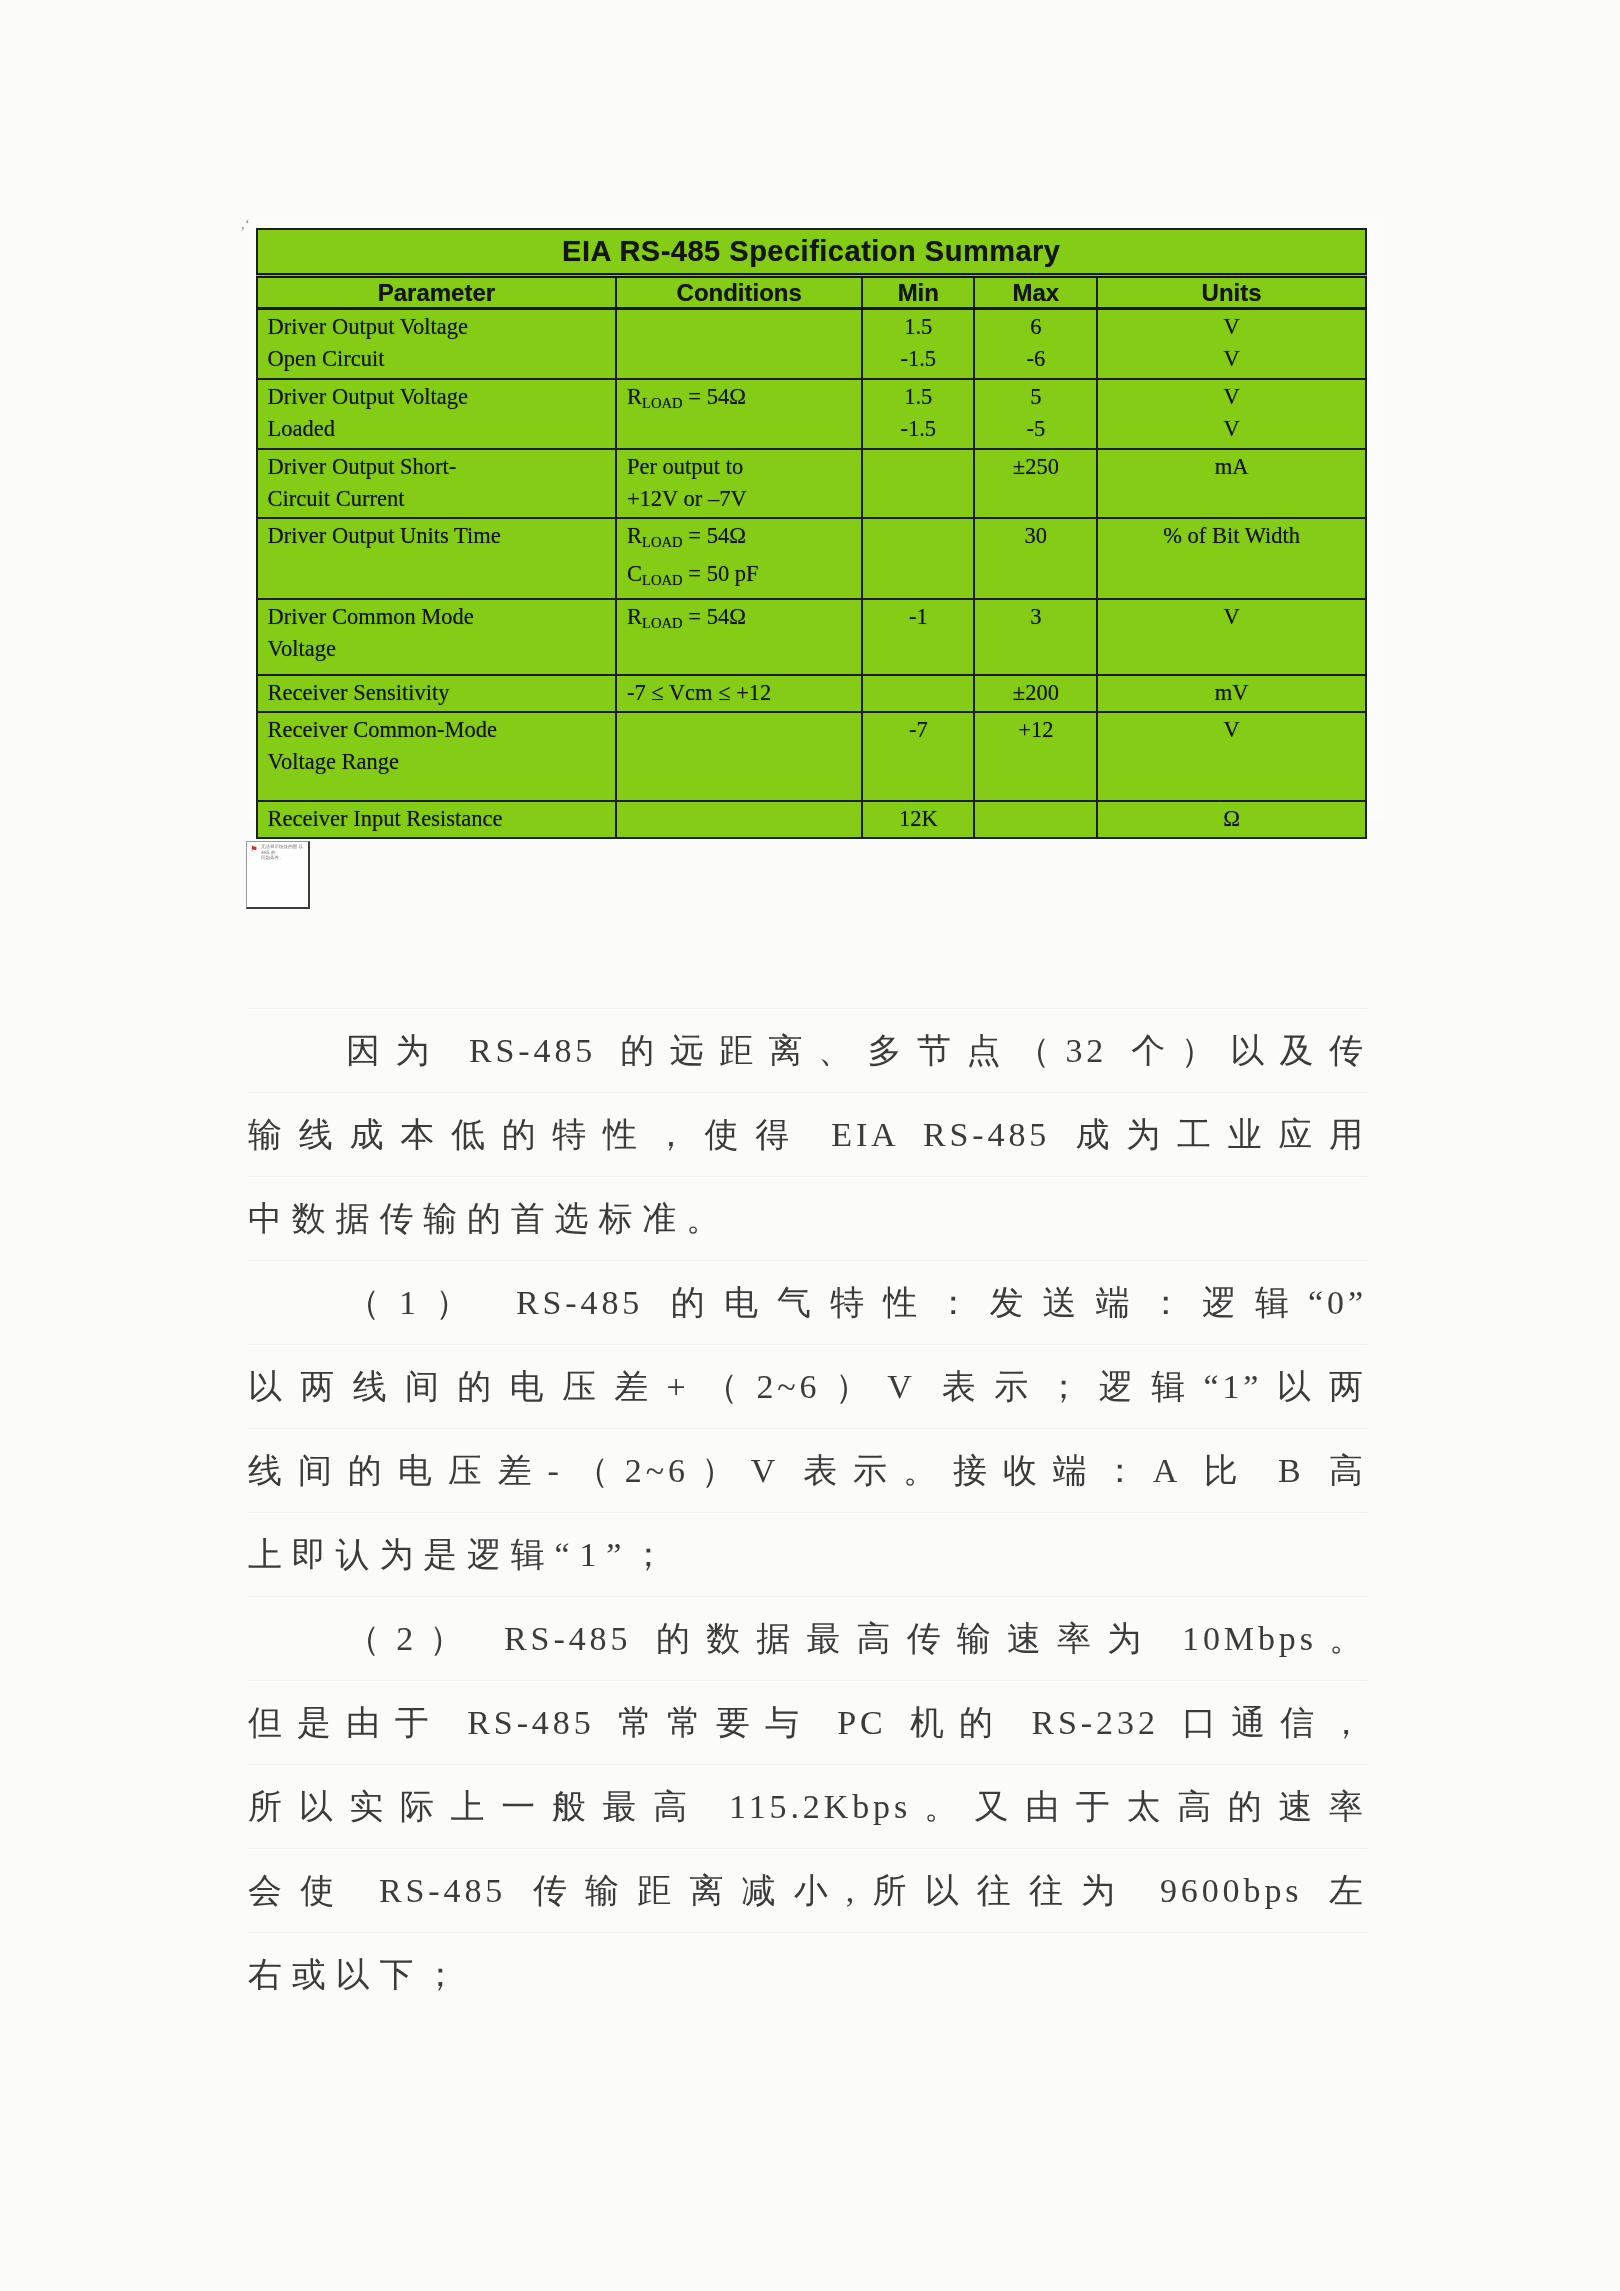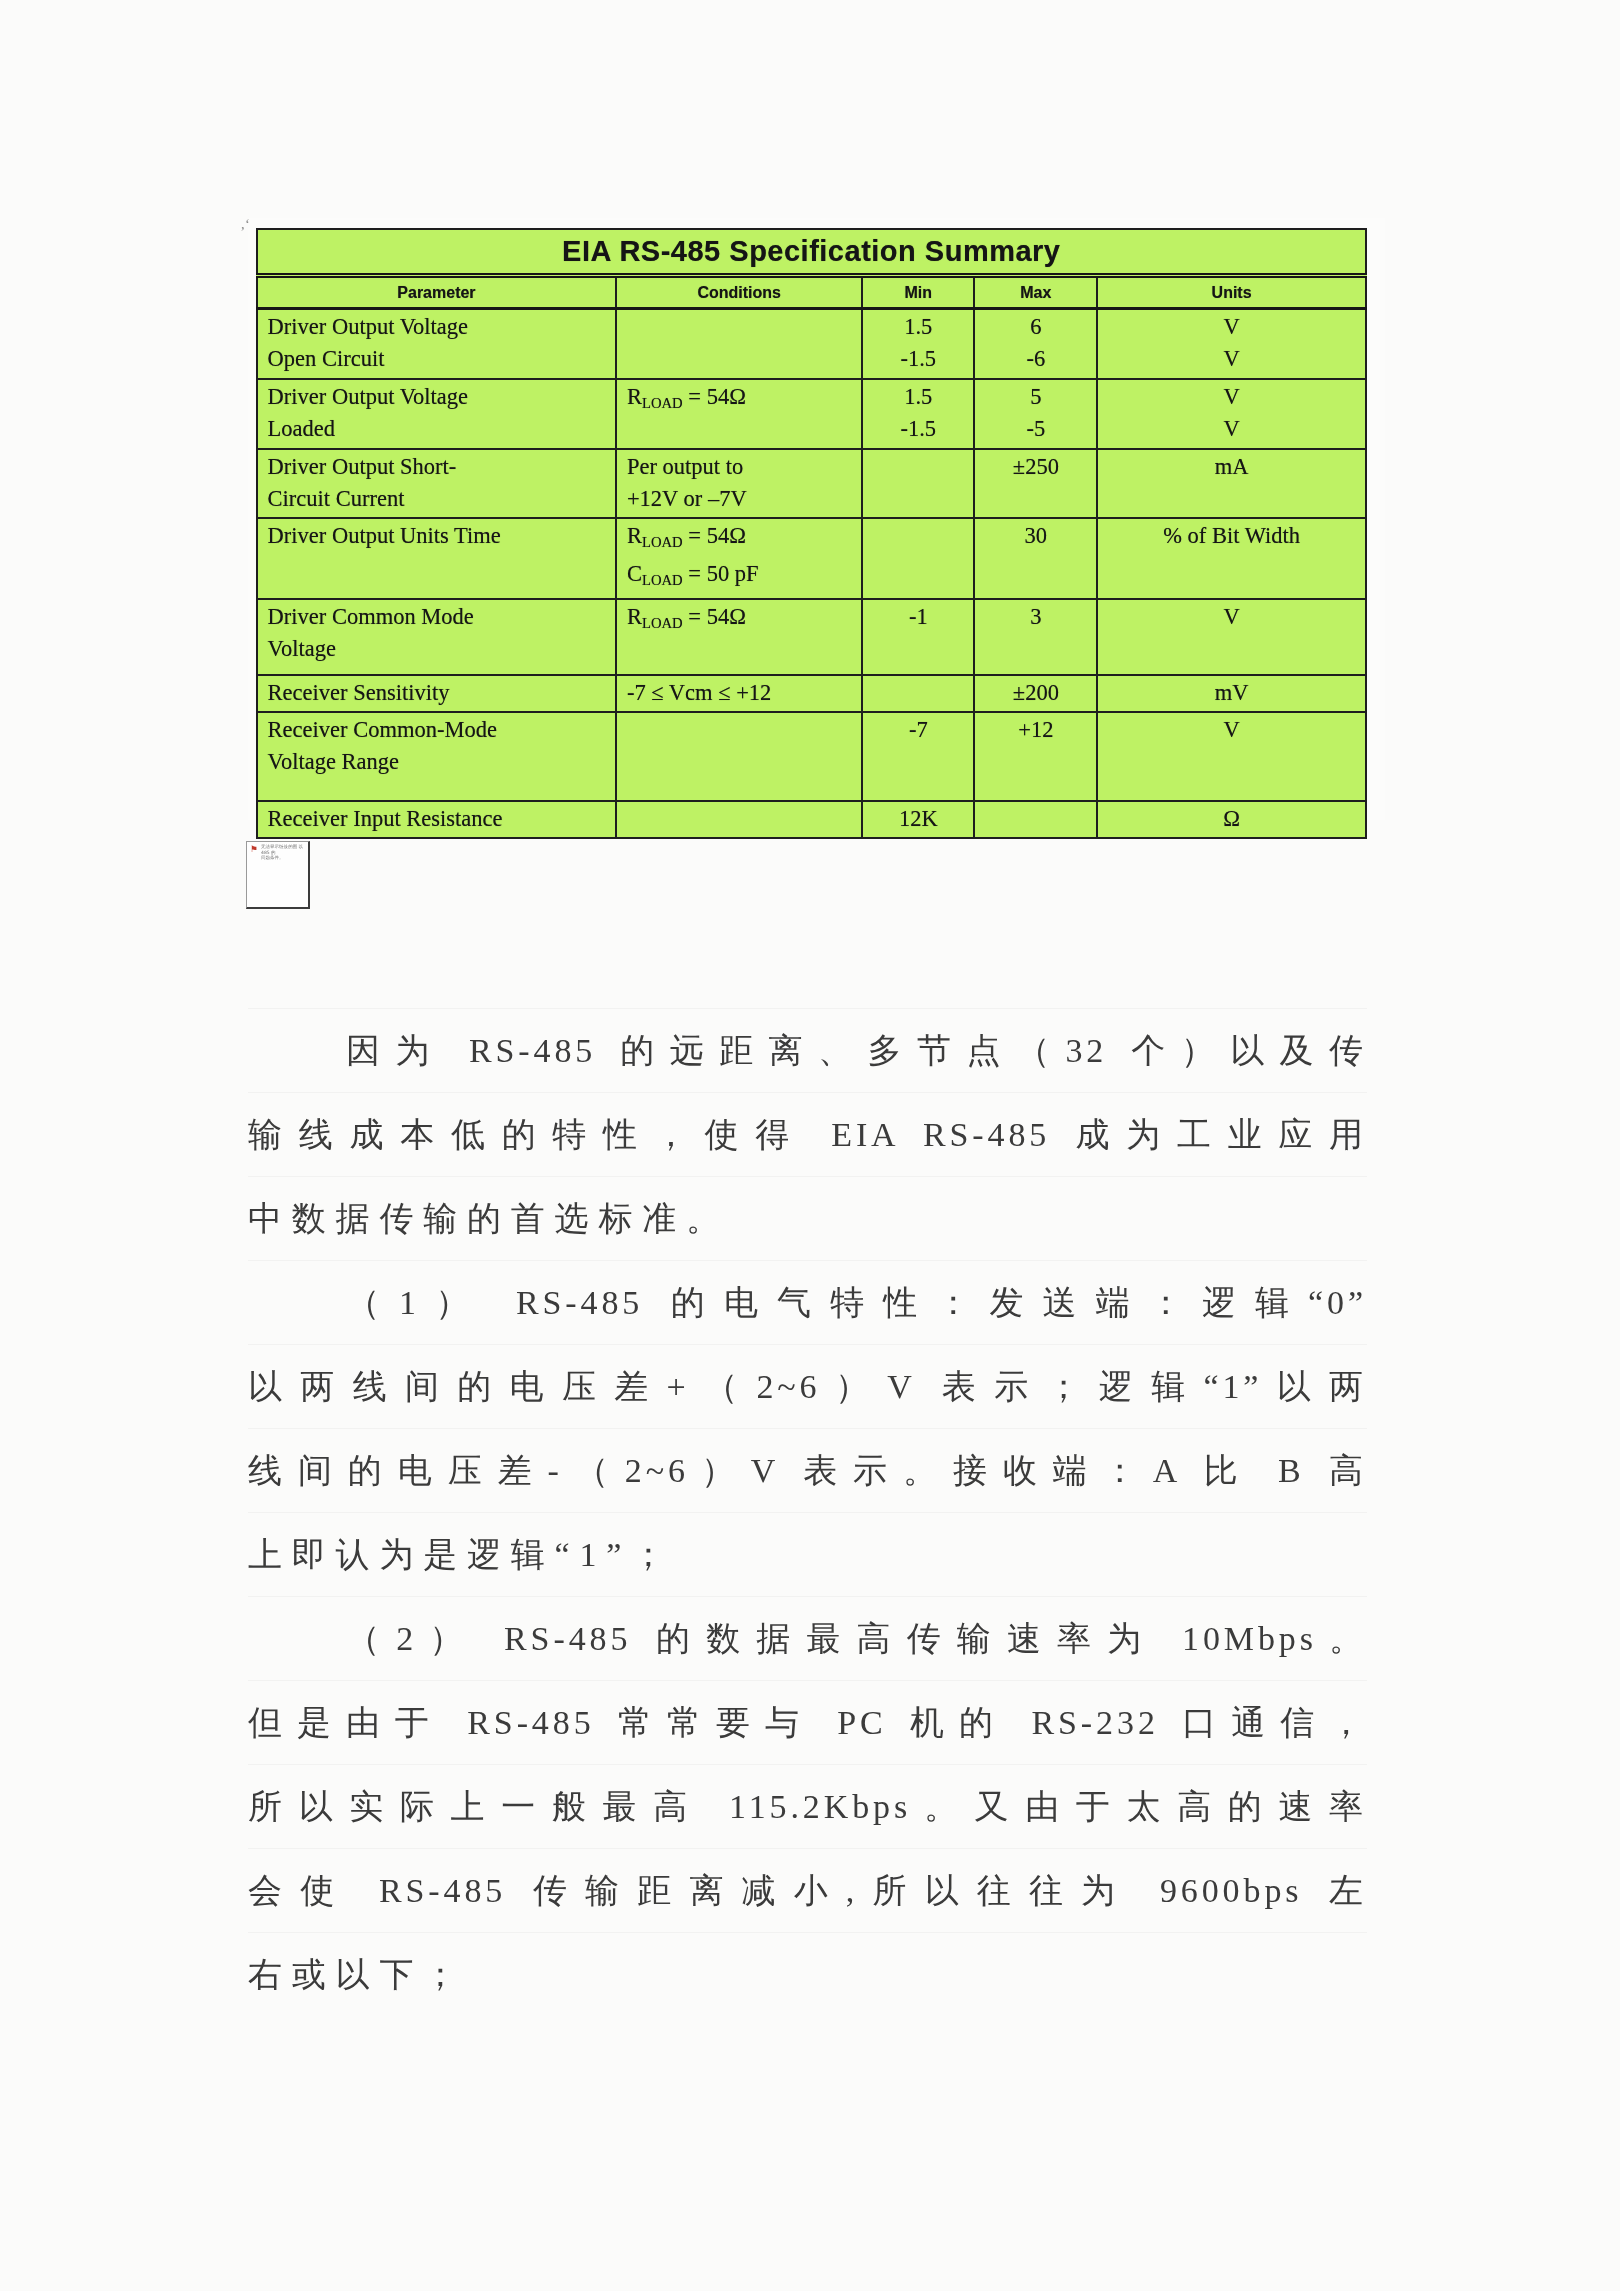--- a/index.html
+++ b/index.html
@@ -19,21 +19,21 @@
   .scan-artifact{
     position:absolute;left:-7.8px;top:-2px;
     font-size:14.7px;color:#8a8a8a;
     font-family:"Liberation Serif",serif;
   }
   table.spec{
     position:absolute;left:7.8px;top:9.8px;
     width:1111px;
     border-collapse:collapse;
     table-layout:fixed;
-    background:#bef264;
+    background:#84cc16;
     color:#151515;
     text-shadow:0 0 0.7px rgba(20,20,20,0.55);
   }
   table.spec col.c1{width:32.4%}
   table.spec col.c2{width:22.2%}
   table.spec col.c3{width:10.1%}
   table.spec col.c4{width:11.1%}
   table.spec col.c5{width:24.2%}
   table.spec td,table.spec th{
     border:2px solid #1e1e1e;
@@ -52,21 +52,21 @@
     line-height:43px;
     letter-spacing:0.5px;
     padding:0;
   }
   tr.header-row th{
     height:29px;
     border-bottom:3.9px solid #161616;
     text-align:center;
     font-family:"Liberation Sans","DejaVu Sans",sans-serif;
     font-weight:bold;
-    font-size:16px;
+    font-size:24px;
     line-height:29px;
     padding:0 3.9px;
   }
   table.spec{border:2.9px solid #161616;}
   tbody tr:nth-child(1){height:71px}
   tbody tr:nth-child(2){height:70px}
   tbody tr:nth-child(3){height:63px}
   tbody tr:nth-child(4){height:73px}
   tbody tr:nth-child(5){height:76px}
   tbody tr:nth-child(6){height:36px}

